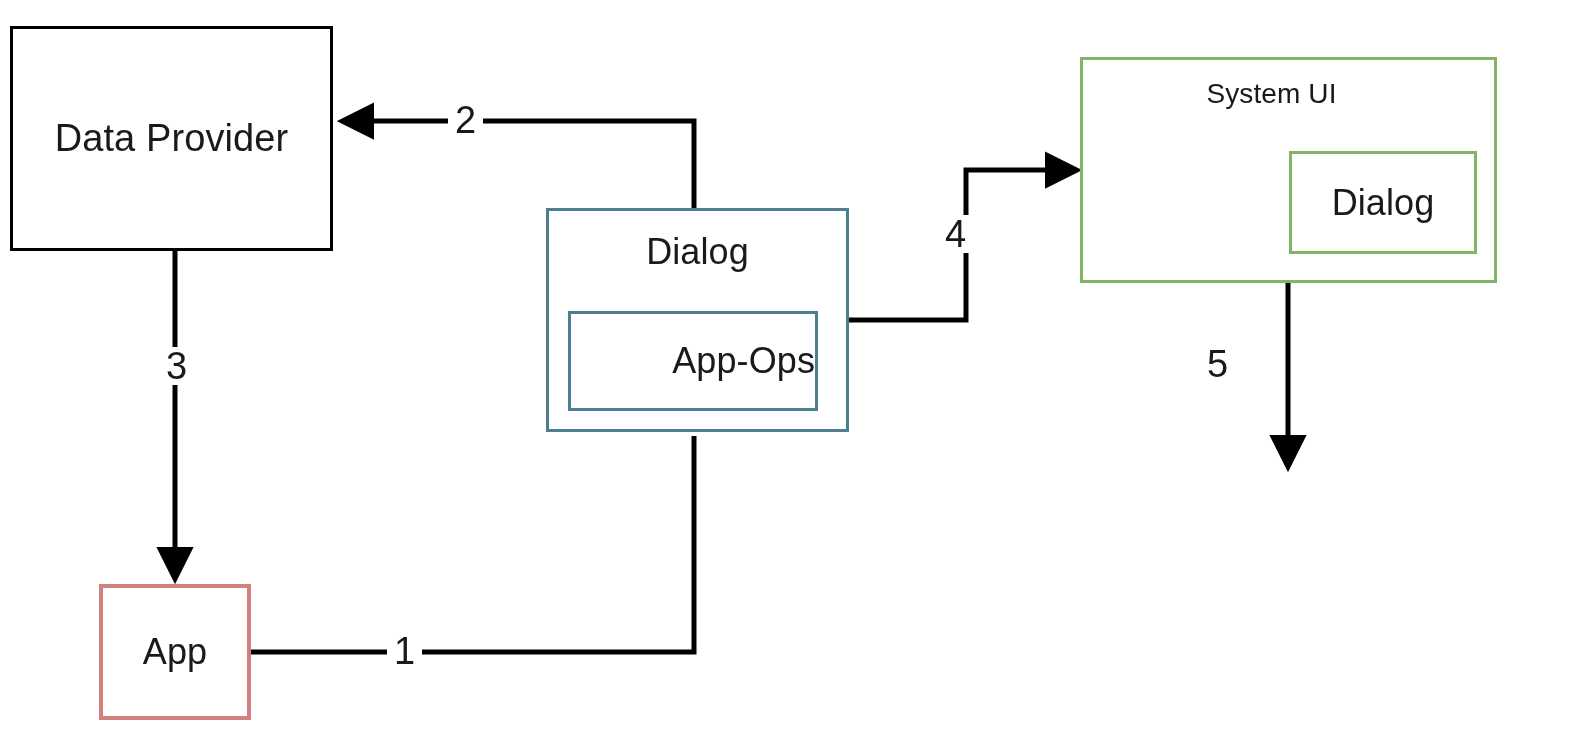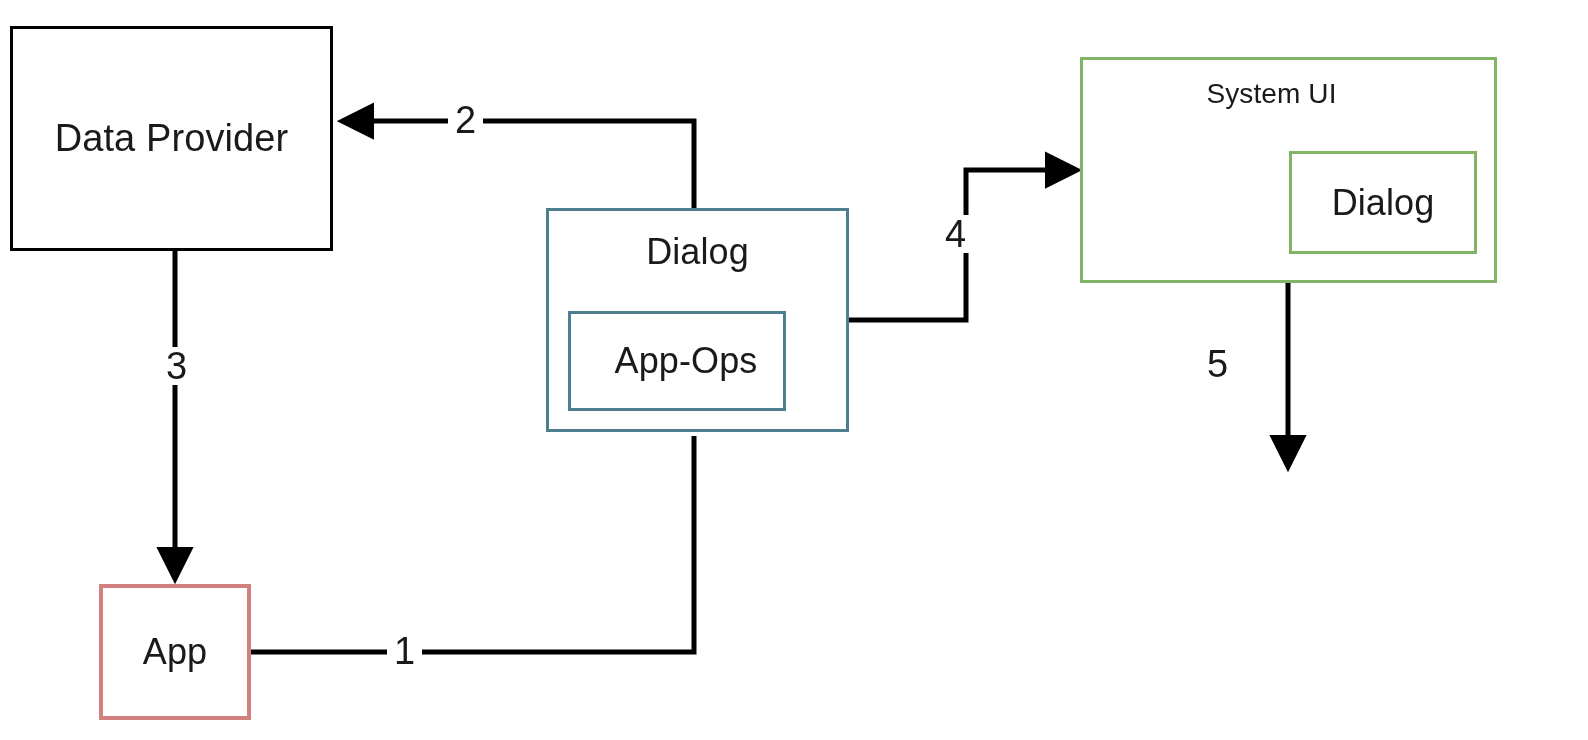--- a/index.html
+++ b/index.html
@@ -56,25 +56,25 @@
   }
   #node-system > .node-label {
     font-size: 36px;
     margin-top: 20px;
   }
 
   
   #node-app-ops {
     left: 568px;
     top: 311px;
-    width: 218px;
+    width: 250px;
     height: 100px;
     border: 3px solid #4d7f91;
     align-items: center;
-    justify-content: center;
+    justify-content: flex-end;
   }
   #node-app-ops > .node-label {
     font-size: 36px;
     margin-left: 18px;
   }
 
   
   #node-system-ui {
     left: 1080px;
     top: 57px;

